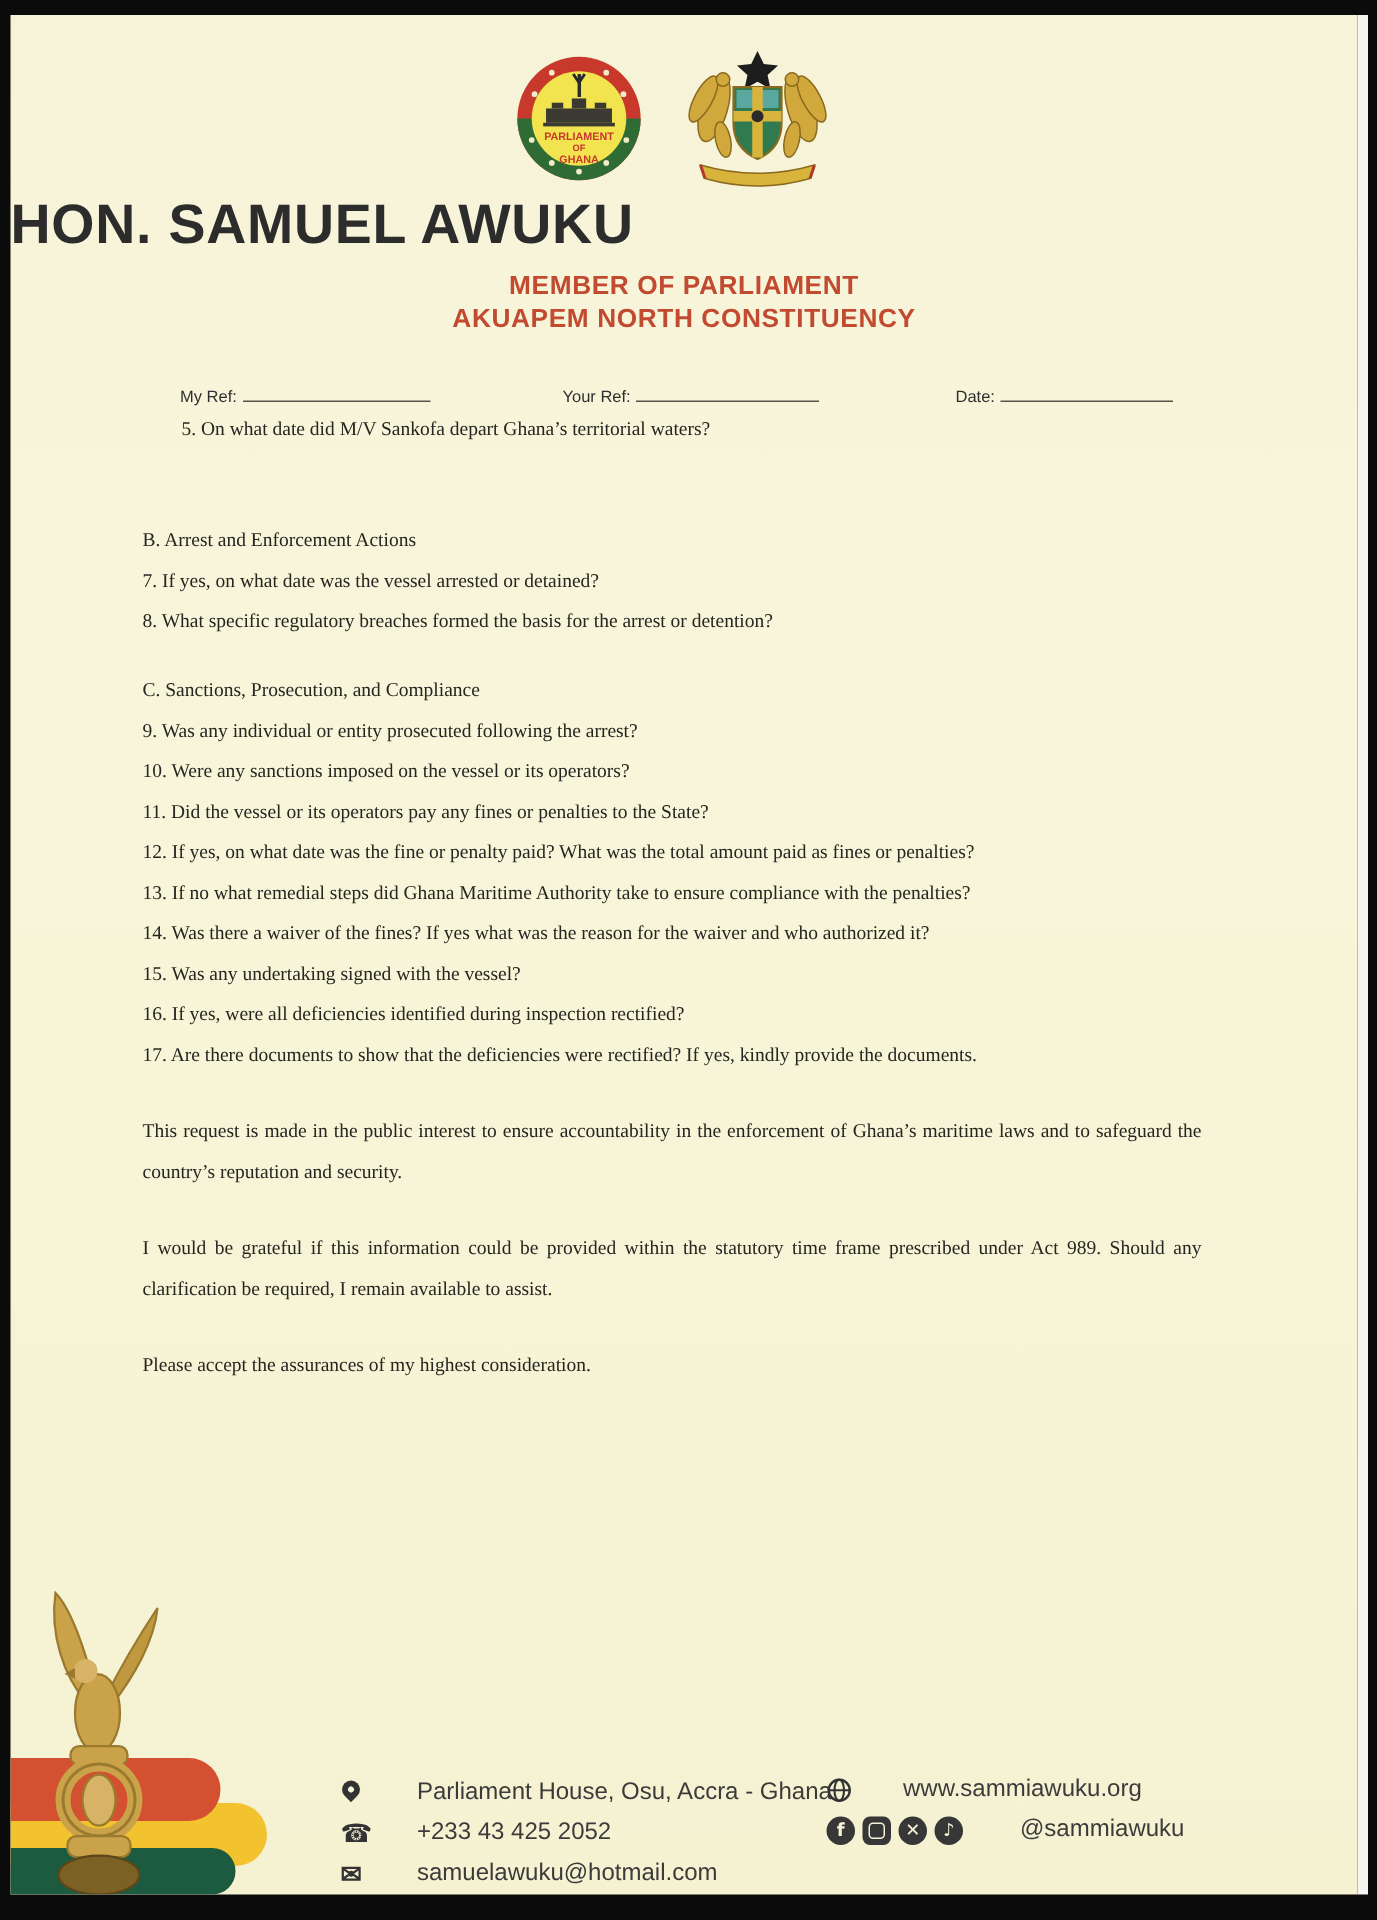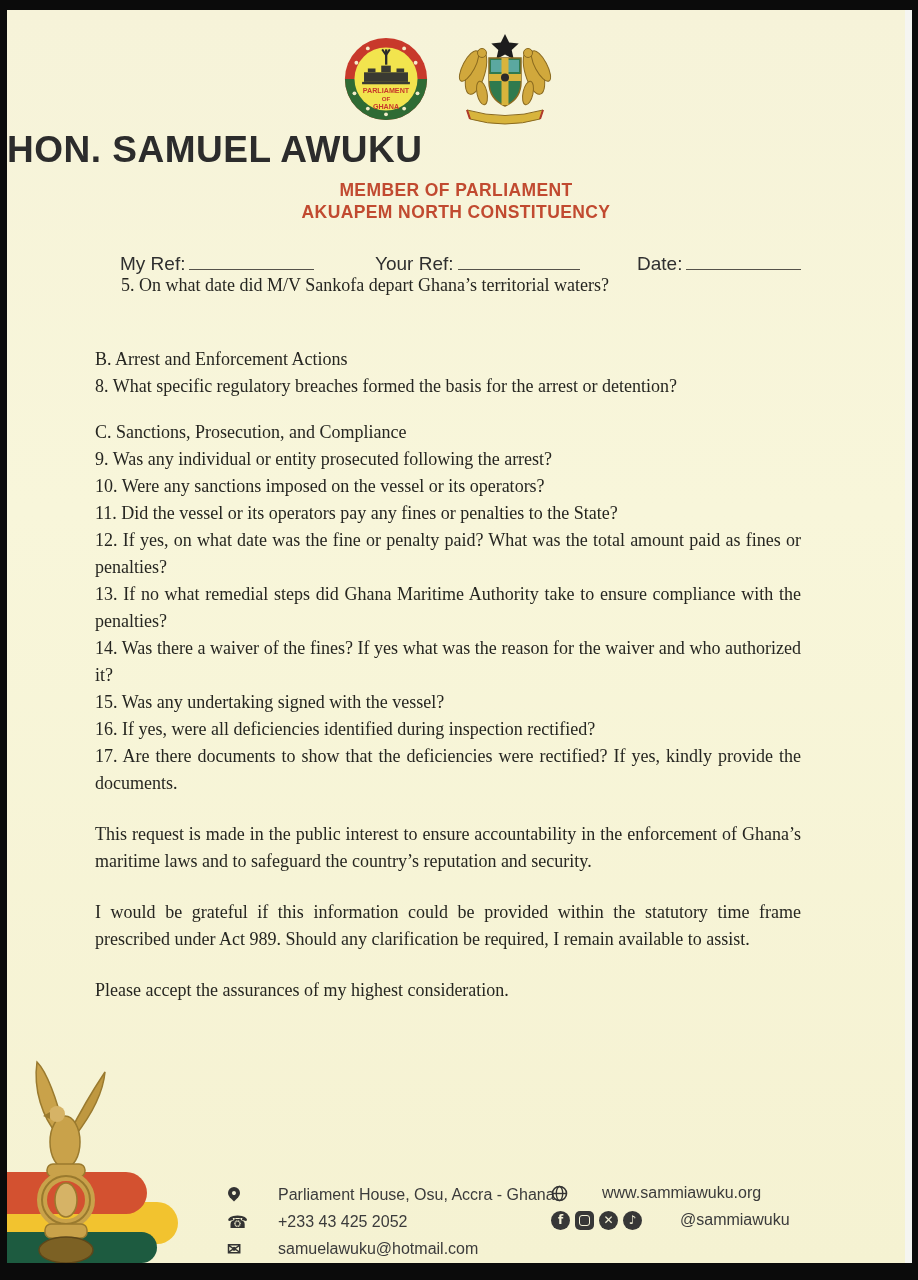--- a/index.html
+++ b/index.html
@@ -11,28 +11,28 @@
 
   
   .logo{position:absolute;}
   .title{position:absolute;left:0;top:120px;width:898px;text-align:left;
          font-weight:bold;font-size:37px;letter-spacing:.5px;color:#2c2c2c;line-height:40px;}
   .subtitle{position:absolute;left:0;width:898px;text-align:center;font-weight:bold;
             font-size:17.5px;letter-spacing:.4px;line-height:21px;}
   .sub1{top:170px;} .sub2{top:192px;}
 
   
-  .refrow{position:absolute;top:243px;left:0;width:898px;height:28px;font-size:19px;color:#2f2f2f;}
+  .refrow{position:absolute;top:243px;left:0;width:898px;height:28px;font-size:11px;color:#2f2f2f;}
   .refitem{position:absolute;top:0;white-space:nowrap;}
   .refline{display:inline-block;border-bottom:1.3px solid #55524a;height:14px;
            vertical-align:baseline;margin-left:4px;}
 
   
   .body{position:absolute;left:88px;top:262px;width:706px;
-        font-family:"Liberation Serif",serif;font-size:18px;line-height:27px;color:#262621;}
+        font-family:"Liberation Serif",serif;font-size:13px;line-height:27px;color:#262621;}
   .b-qindent{padding-left:26px;margin-bottom:47px;white-space:nowrap;}
   .b-line{white-space:nowrap;}
   .b-linegap{margin-top:19px;white-space:nowrap;}
   .b-just{text-align:justify;}
   .b-para{text-align:justify;margin-top:24px;}
 
   
   .stripe{position:absolute;border-radius:0 22px 22px 0;}
   .stripe.red{left:0;top:1162px;width:140px;height:42px;z-index:2;}
   .stripe.yellow{left:0;top:1192px;width:171px;height:42px;z-index:1;}
@@ -133,20 +133,21 @@
       <span>Your Ref:</span><span class="refline" style="width:122px;"></span>
     </span>
     <span class="refitem" style="left:630px;">
       <span>Date:</span><span class="refline" style="width:115px;"></span>
     </span>
   </div>
 
   <div class="body">
       <div class="b-qindent">5. On what date did M/V Sankofa depart Ghana’s territorial waters?</div>
       <div class="b-line">B. Arrest and Enforcement Actions</div>
+      <div class="b-line">7. If yes, on what date was the vessel arrested or detained?</div>
       <div class="b-line">8. What specific regulatory breaches formed the basis for the arrest or detention?</div>
       <div class="b-linegap">C. Sanctions, Prosecution, and Compliance</div>
       <div class="b-line">9. Was any individual or entity prosecuted following the arrest?</div>
       <div class="b-line">10. Were any sanctions imposed on the vessel or its operators?</div>
       <div class="b-line">11. Did the vessel or its operators pay any fines or penalties to the State?</div>
       <div class="b-just">12. If yes, on what date was the fine or penalty paid? What was the total amount paid as fines or penalties?</div>
       <div class="b-just">13. If no what remedial steps did Ghana Maritime Authority take to ensure compliance with the penalties?</div>
       <div class="b-just">14. Was there a waiver of the fines? If yes what was the reason for the waiver and who authorized it?</div>
       <div class="b-line">15. Was any undertaking signed with the vessel?</div>
       <div class="b-line">16. If yes, were all deficiencies identified during inspection rectified?</div>

